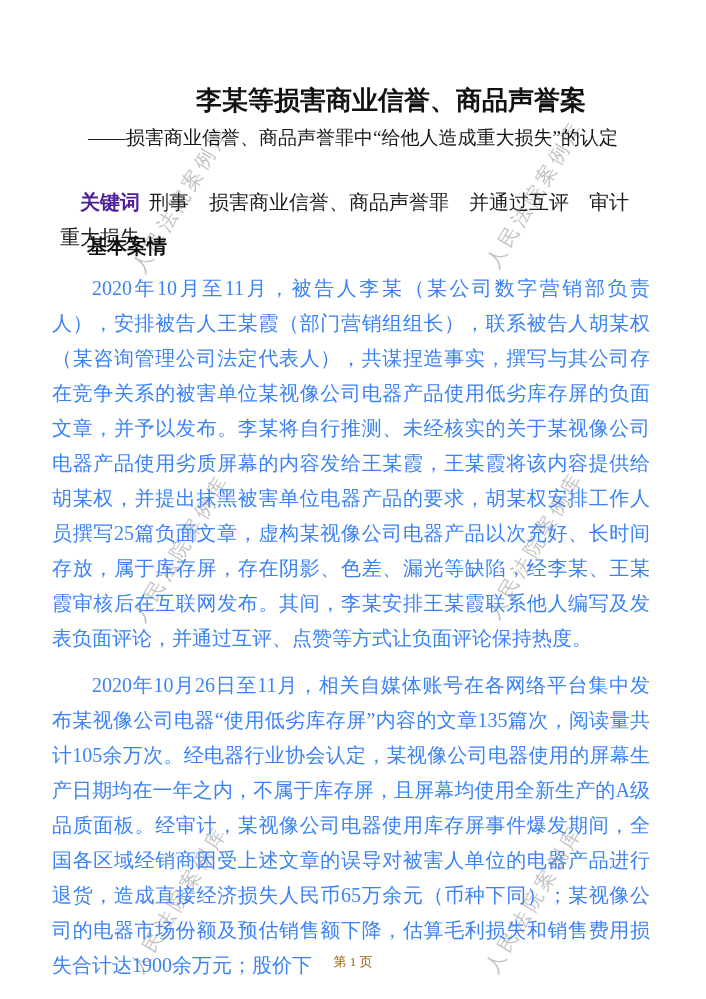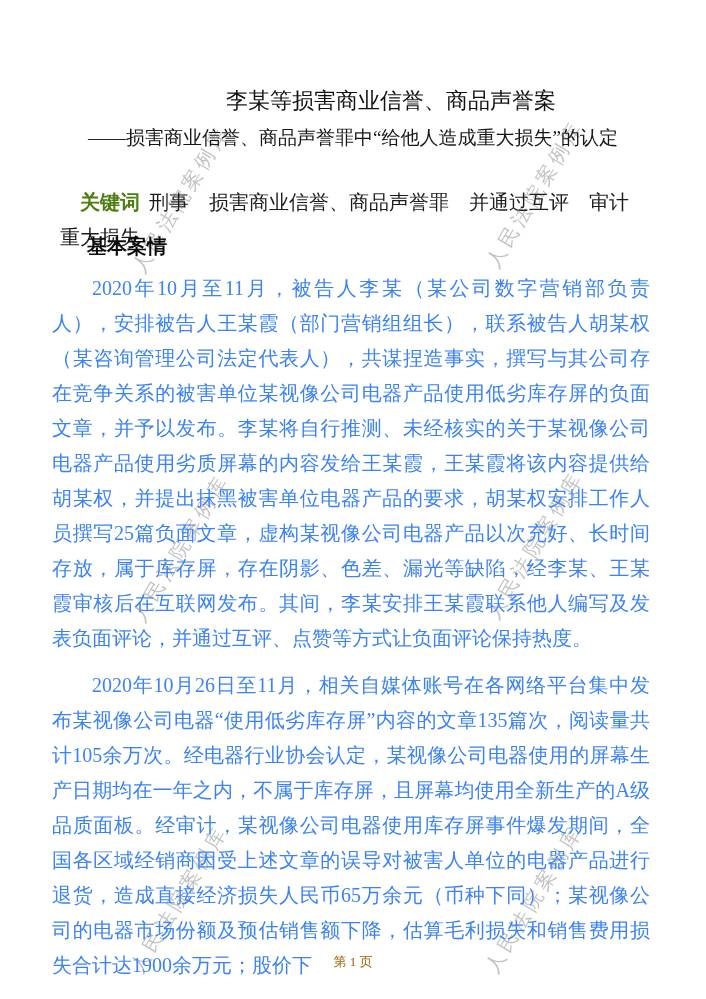--- a/index.html
+++ b/index.html
@@ -53,23 +53,23 @@
     font-family: "Liberation Serif", "DejaVu Serif", serif;
   }
   .title {
     position: absolute;
     left: 0;
     top: 84px;
     width: 100%;
     padding-left: 76px;
     box-sizing: border-box;
     text-align: center;
-    font-size: 22px;
+    font-size: 26px;
     line-height: 34px;
-    font-weight: normal;
+    font-weight: bold;
     margin: 0;
     color: #111111;
   }
   .subtitle {
     position: absolute;
     left: 0;
     top: 122px;
     width: 100%;
     box-sizing: border-box;
     text-align: center;
@@ -82,21 +82,21 @@
     left: 40px;
     top: 185px;
     width: 622px;
     font-size: 20px;
     line-height: 35px;
     text-indent: 2em;
   }
   .kw-label {
     font-weight: bold;
     font-family: "Liberation Sans", "DejaVu Sans", sans-serif;
-    color: #4d7c0f;
+    color: #4c1d95;
     margin-right: 0.45em;
   }
   .kw + .kw { margin-left: 1em; }
   .section-heading {
     position: absolute;
     left: 40px;
     top: 222px;
     width: 622px;
     margin: 7px;
     font-size: 20px;

